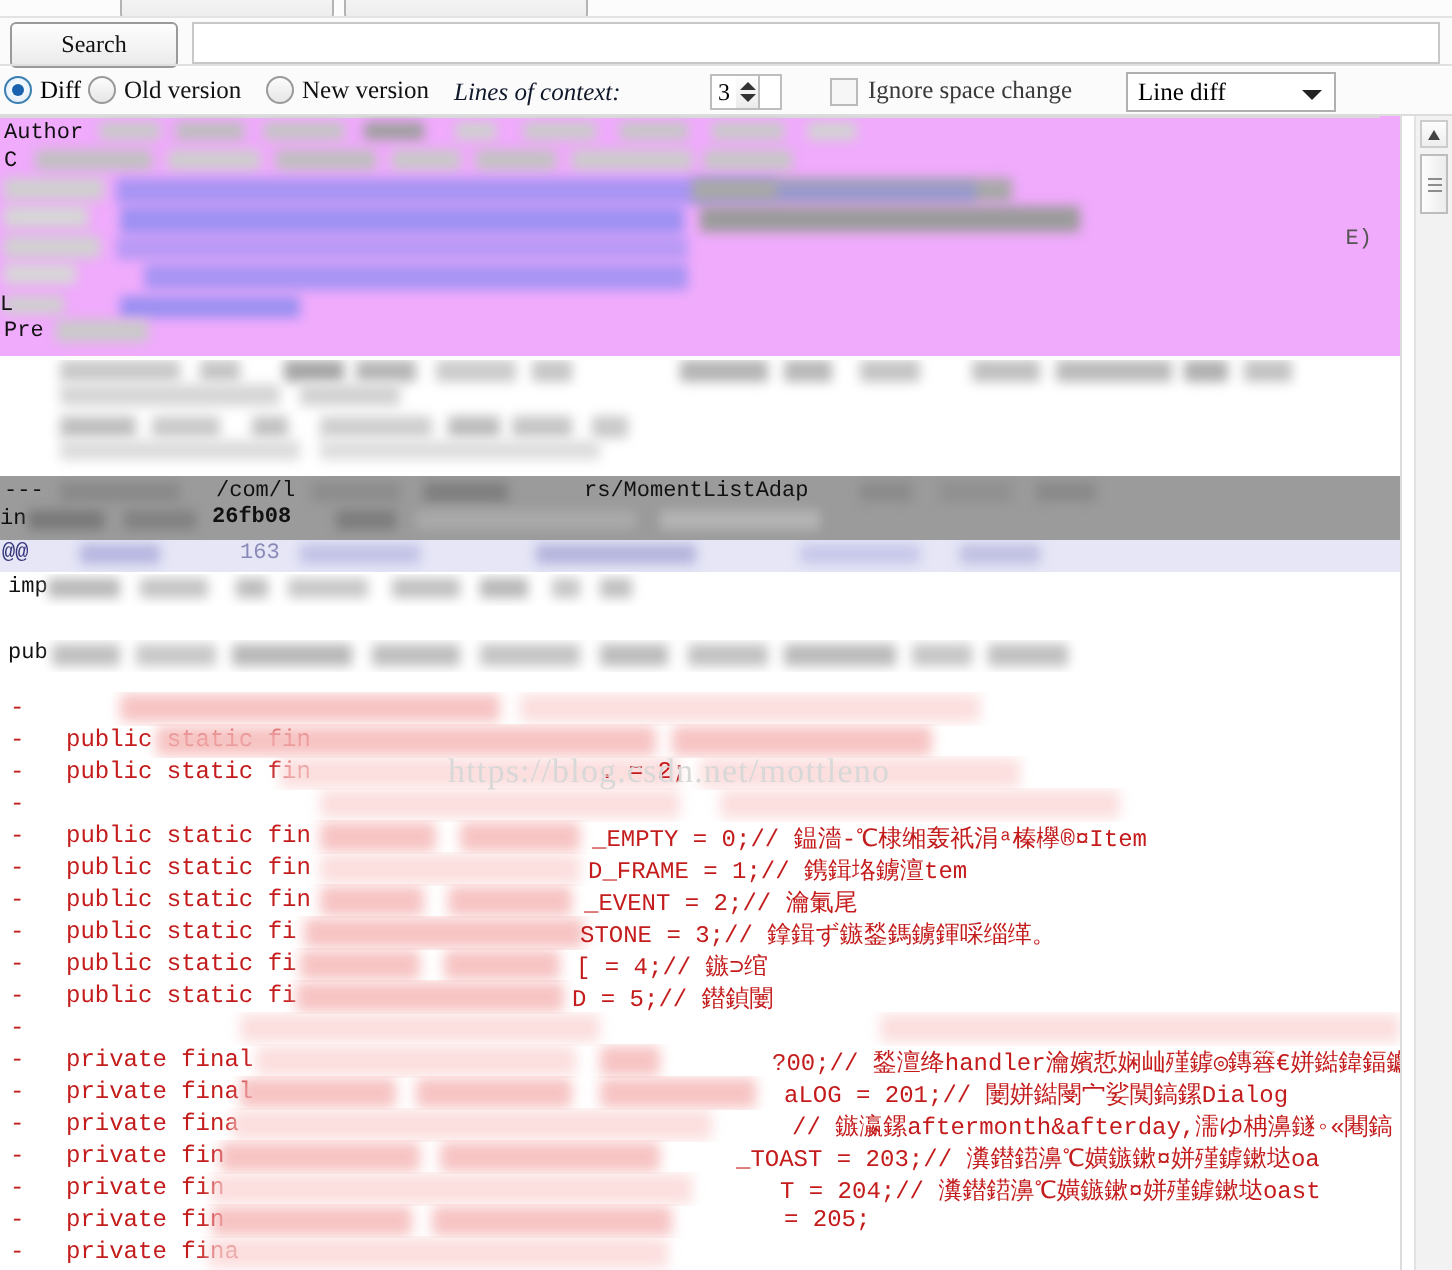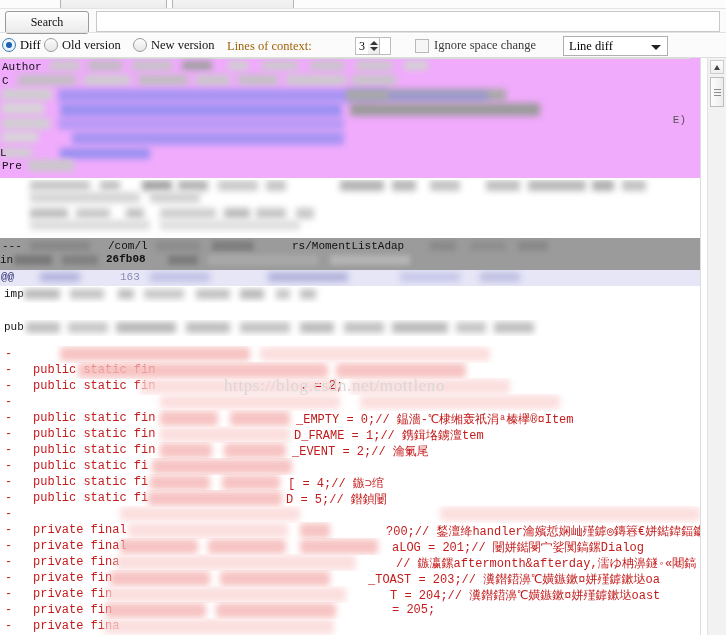--- a/index.html
+++ b/index.html
@@ -40,21 +40,21 @@
               background:linear-gradient(#fcfcfc,#e6e6e6);position:relative;flex:none;}
   .radio.on .dot{border-color:#3c7fb1;background:radial-gradient(circle at 50% 45%,#fff 0%,#eaf3fb 60%,#cfe3f2 100%);}
   .radio.on .dot:after{content:"";position:absolute;left:3px;top:3px;width:6px;height:6px;border-radius:50%;
                        background:#1862b0;}
   .radio .lbl{margin-left:4px;font-size:12.5px;font-family:"Liberation Serif",serif;color:#000;white-space:nowrap;}
   .radio.off .lbl{color:#111;}
   .radio.r1{left:2px;}
   .radio.r2{left:44px;text-align:center;}
   .radio.r3{left:133px;}
 
-  .ctxlabel{position:absolute;left:227px;top:5px;font-size:12.5px;font-family:"Liberation Serif",serif;color:#a16207;white-space:nowrap;}
+  .ctxlabel{position:absolute;left:227px;top:5px;font-size:12.5px;font-family:"Liberation Serif",serif;color:#0f172a;white-space:nowrap;font-style:italic;}
   .spin{position:absolute;left:355px;top:3px;width:36px;height:18px;border:1px solid #bdbdbd;background:#fff;
         box-sizing:border-box;font-size:12px;padding:1px 3px;color:#000;font-family:"Liberation Serif",serif;}
   .spinbtns{position:absolute;left:368px;top:3px;width:12px;height:18px;border:1px solid #bdbdbd;border-left:none;
             background:linear-gradient(#fdfdfd,#ececec);box-sizing:border-box;}
   .spinbtns i{position:absolute;left:2px;width:0;height:0;border-left:4px solid transparent;border-right:4px solid transparent;}
   .spinbtns i.up{top:3px;border-bottom:4px solid #333;}
   .spinbtns i.dn{bottom:3px;border-top:4px solid #333;}
 
   .chk{position:absolute;left:415px;top:4px;display:flex;align-items:center;}
   .chk .box{width:12px;height:12px;border:1px solid #b9b9b9;background:#f6f6f6;flex:none;}
@@ -359,20 +359,21 @@
       <div class="code">public static fin</div>
       <div class="delbg" style="left:160px;top:1px;width:52px;height:15px;"></div>
       <div class="delbg" style="left:224px;top:1px;width:62px;height:15px;"></div>
       <div class="tailcode" style="left:292px;">_EVENT = 2;// 瀹氭尾</div>
     </div>
 
     <div class="delrow" style="top:400px;">
       <div class="mark">-</div>
       <div class="code">public static fi</div>
       <div class="delbg" style="left:152px;top:1px;width:140px;height:15px;"></div>
+      <div class="tailcode" style="left:290px;">STONE = 3;// 鎿鍓ず鏃鍫鎷鐪鍕啋缁缂。</div>
     </div>
 
     <div class="delrow" style="top:416px;">
       <div class="mark">-</div>
       <div class="code">public static fi</div>
       <div class="delbg" style="left:150px;top:1px;width:60px;height:15px;"></div>
       <div class="delbg" style="left:222px;top:1px;width:58px;height:15px;"></div>
       <div class="tailcode" style="left:288px;">[ = 4;// 鏃⊃绾</div>
     </div>
 

